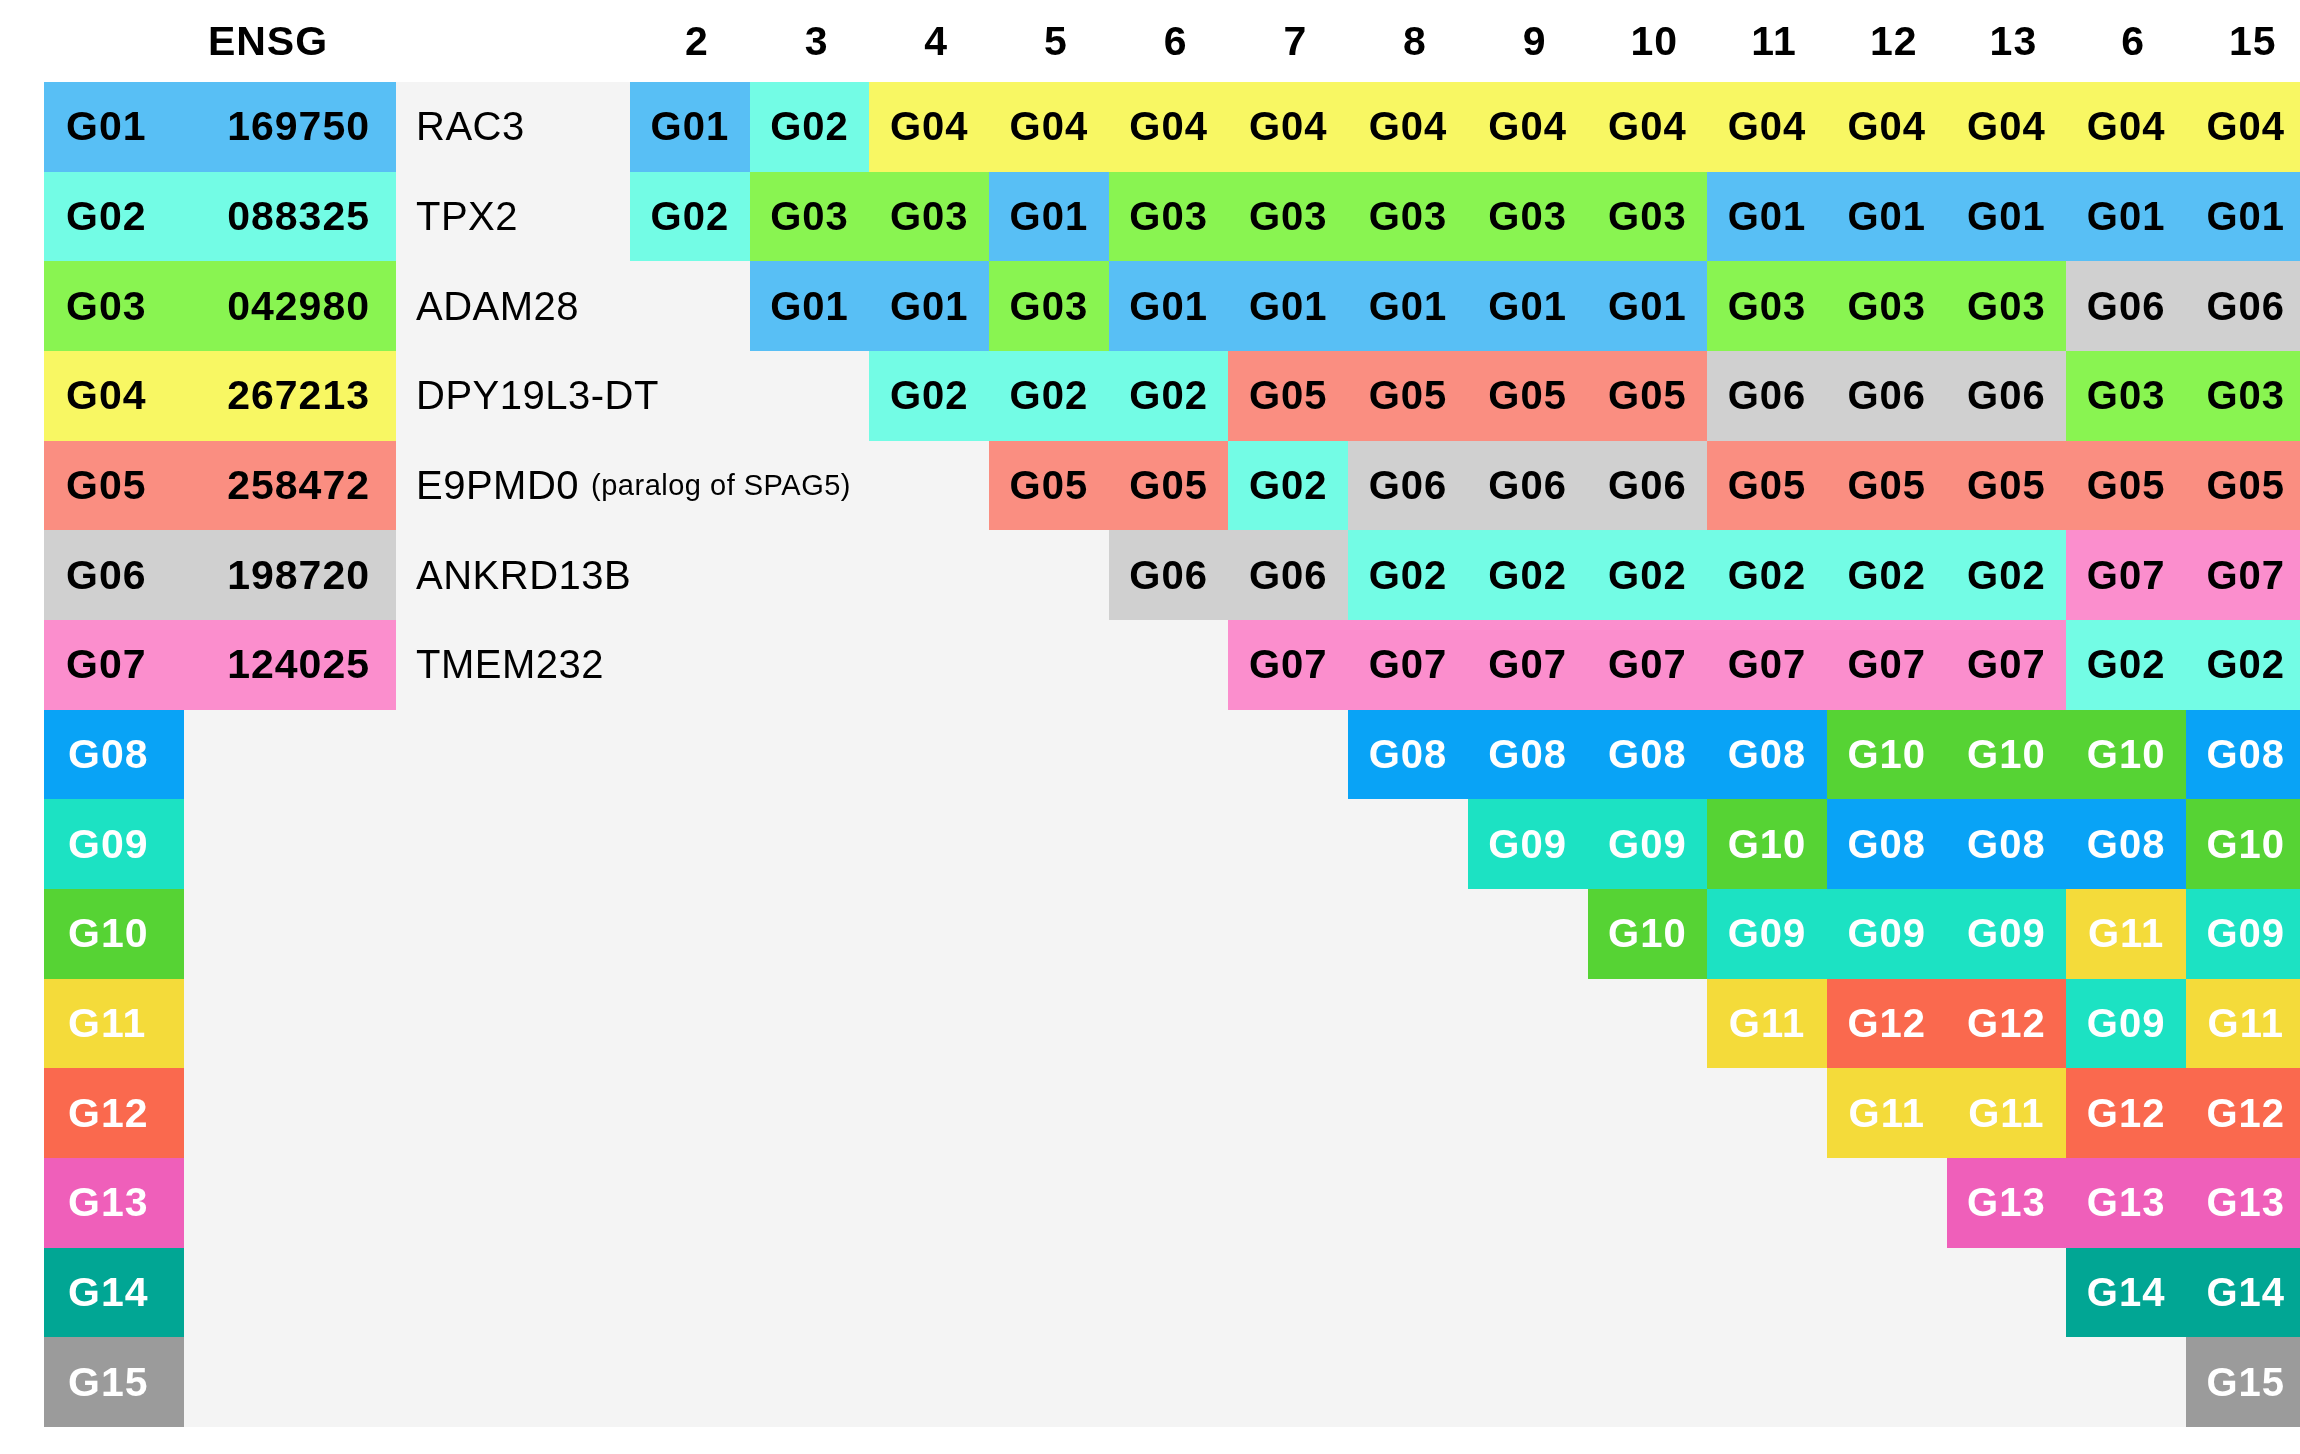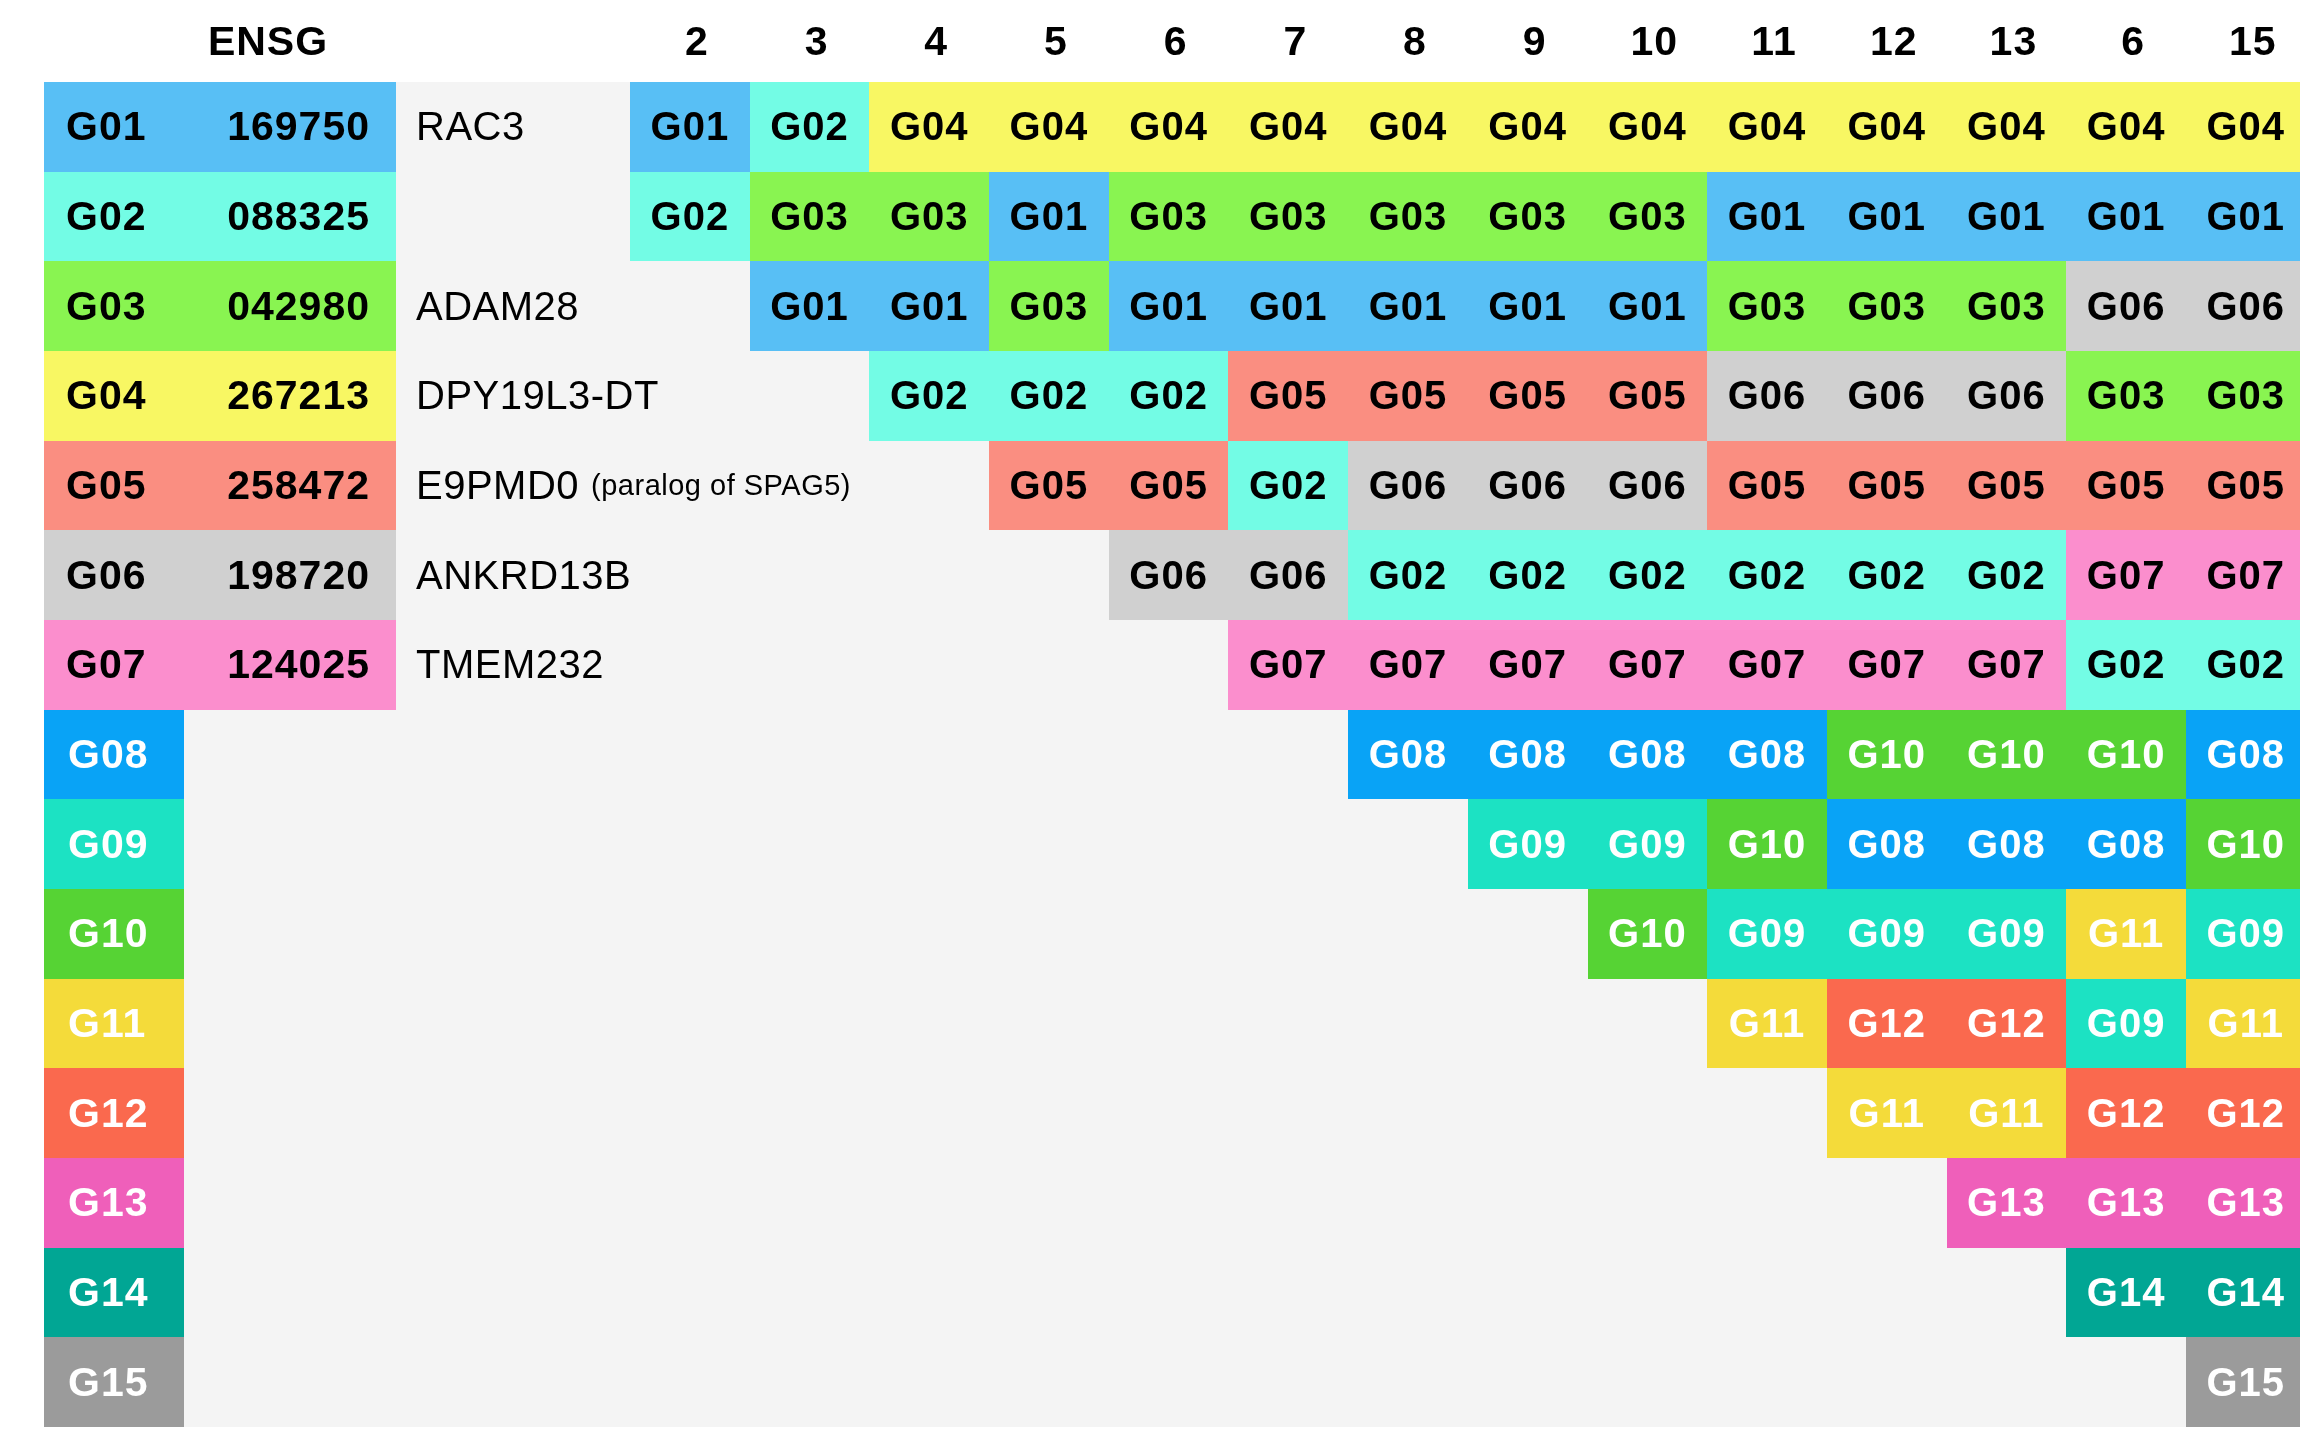--- a/index.html
+++ b/index.html
@@ -84,20 +84,23 @@
       <div class="cell" style="grid-area: 2 / 11; background: rgb(248, 247, 99); color: rgb(0, 0, 0);">G04</div>
       <div class="cell" style="grid-area: 2 / 12; background: rgb(248, 247, 99); color: rgb(0, 0, 0);">G04</div>
       <div class="cell" style="grid-area: 2 / 13; background: rgb(248, 247, 99); color: rgb(0, 0, 0);">G04</div>
       <div class="cell" style="grid-area: 2 / 14; background: rgb(248, 247, 99); color: rgb(0, 0, 0);">G04</div>
       <div class="cell" style="grid-area: 2 / 15; background: rgb(248, 247, 99); color: rgb(0, 0, 0);">G04</div>
       <div class="cell" style="grid-area: 2 / 16; background: rgb(248, 247, 99); color: rgb(0, 0, 0);">G04</div>
       <div class="cell" style="grid-area: 2 / 17; background: rgb(248, 247, 99); color: rgb(0, 0, 0);">G04</div>
       <div class="lab" style="grid-area: 3 / 1 / auto / 3; background: rgb(115, 252, 229); color: rgb(0, 0, 0);">
         <span>G02</span>
         <span>088325</span>
+      </div>
+      <div class="genename" style="grid-area: 3 / 3 / auto / 4;">
+        <span>TPX2</span>
       </div>
       <div class="cell" style="grid-area: 3 / 4; background: rgb(115, 252, 229); color: rgb(0, 0, 0);">G02</div>
       <div class="cell" style="grid-area: 3 / 5; background: rgb(137, 244, 81); color: rgb(0, 0, 0);">G03</div>
       <div class="cell" style="grid-area: 3 / 6; background: rgb(137, 244, 81); color: rgb(0, 0, 0);">G03</div>
       <div class="cell" style="grid-area: 3 / 7; background: rgb(88, 191, 245); color: rgb(0, 0, 0);">G01</div>
       <div class="cell" style="grid-area: 3 / 8; background: rgb(137, 244, 81); color: rgb(0, 0, 0);">G03</div>
       <div class="cell" style="grid-area: 3 / 9; background: rgb(137, 244, 81); color: rgb(0, 0, 0);">G03</div>
       <div class="cell" style="grid-area: 3 / 10; background: rgb(137, 244, 81); color: rgb(0, 0, 0);">G03</div>
       <div class="cell" style="grid-area: 3 / 11; background: rgb(137, 244, 81); color: rgb(0, 0, 0);">G03</div>
       <div class="cell" style="grid-area: 3 / 12; background: rgb(137, 244, 81); color: rgb(0, 0, 0);">G03</div>

